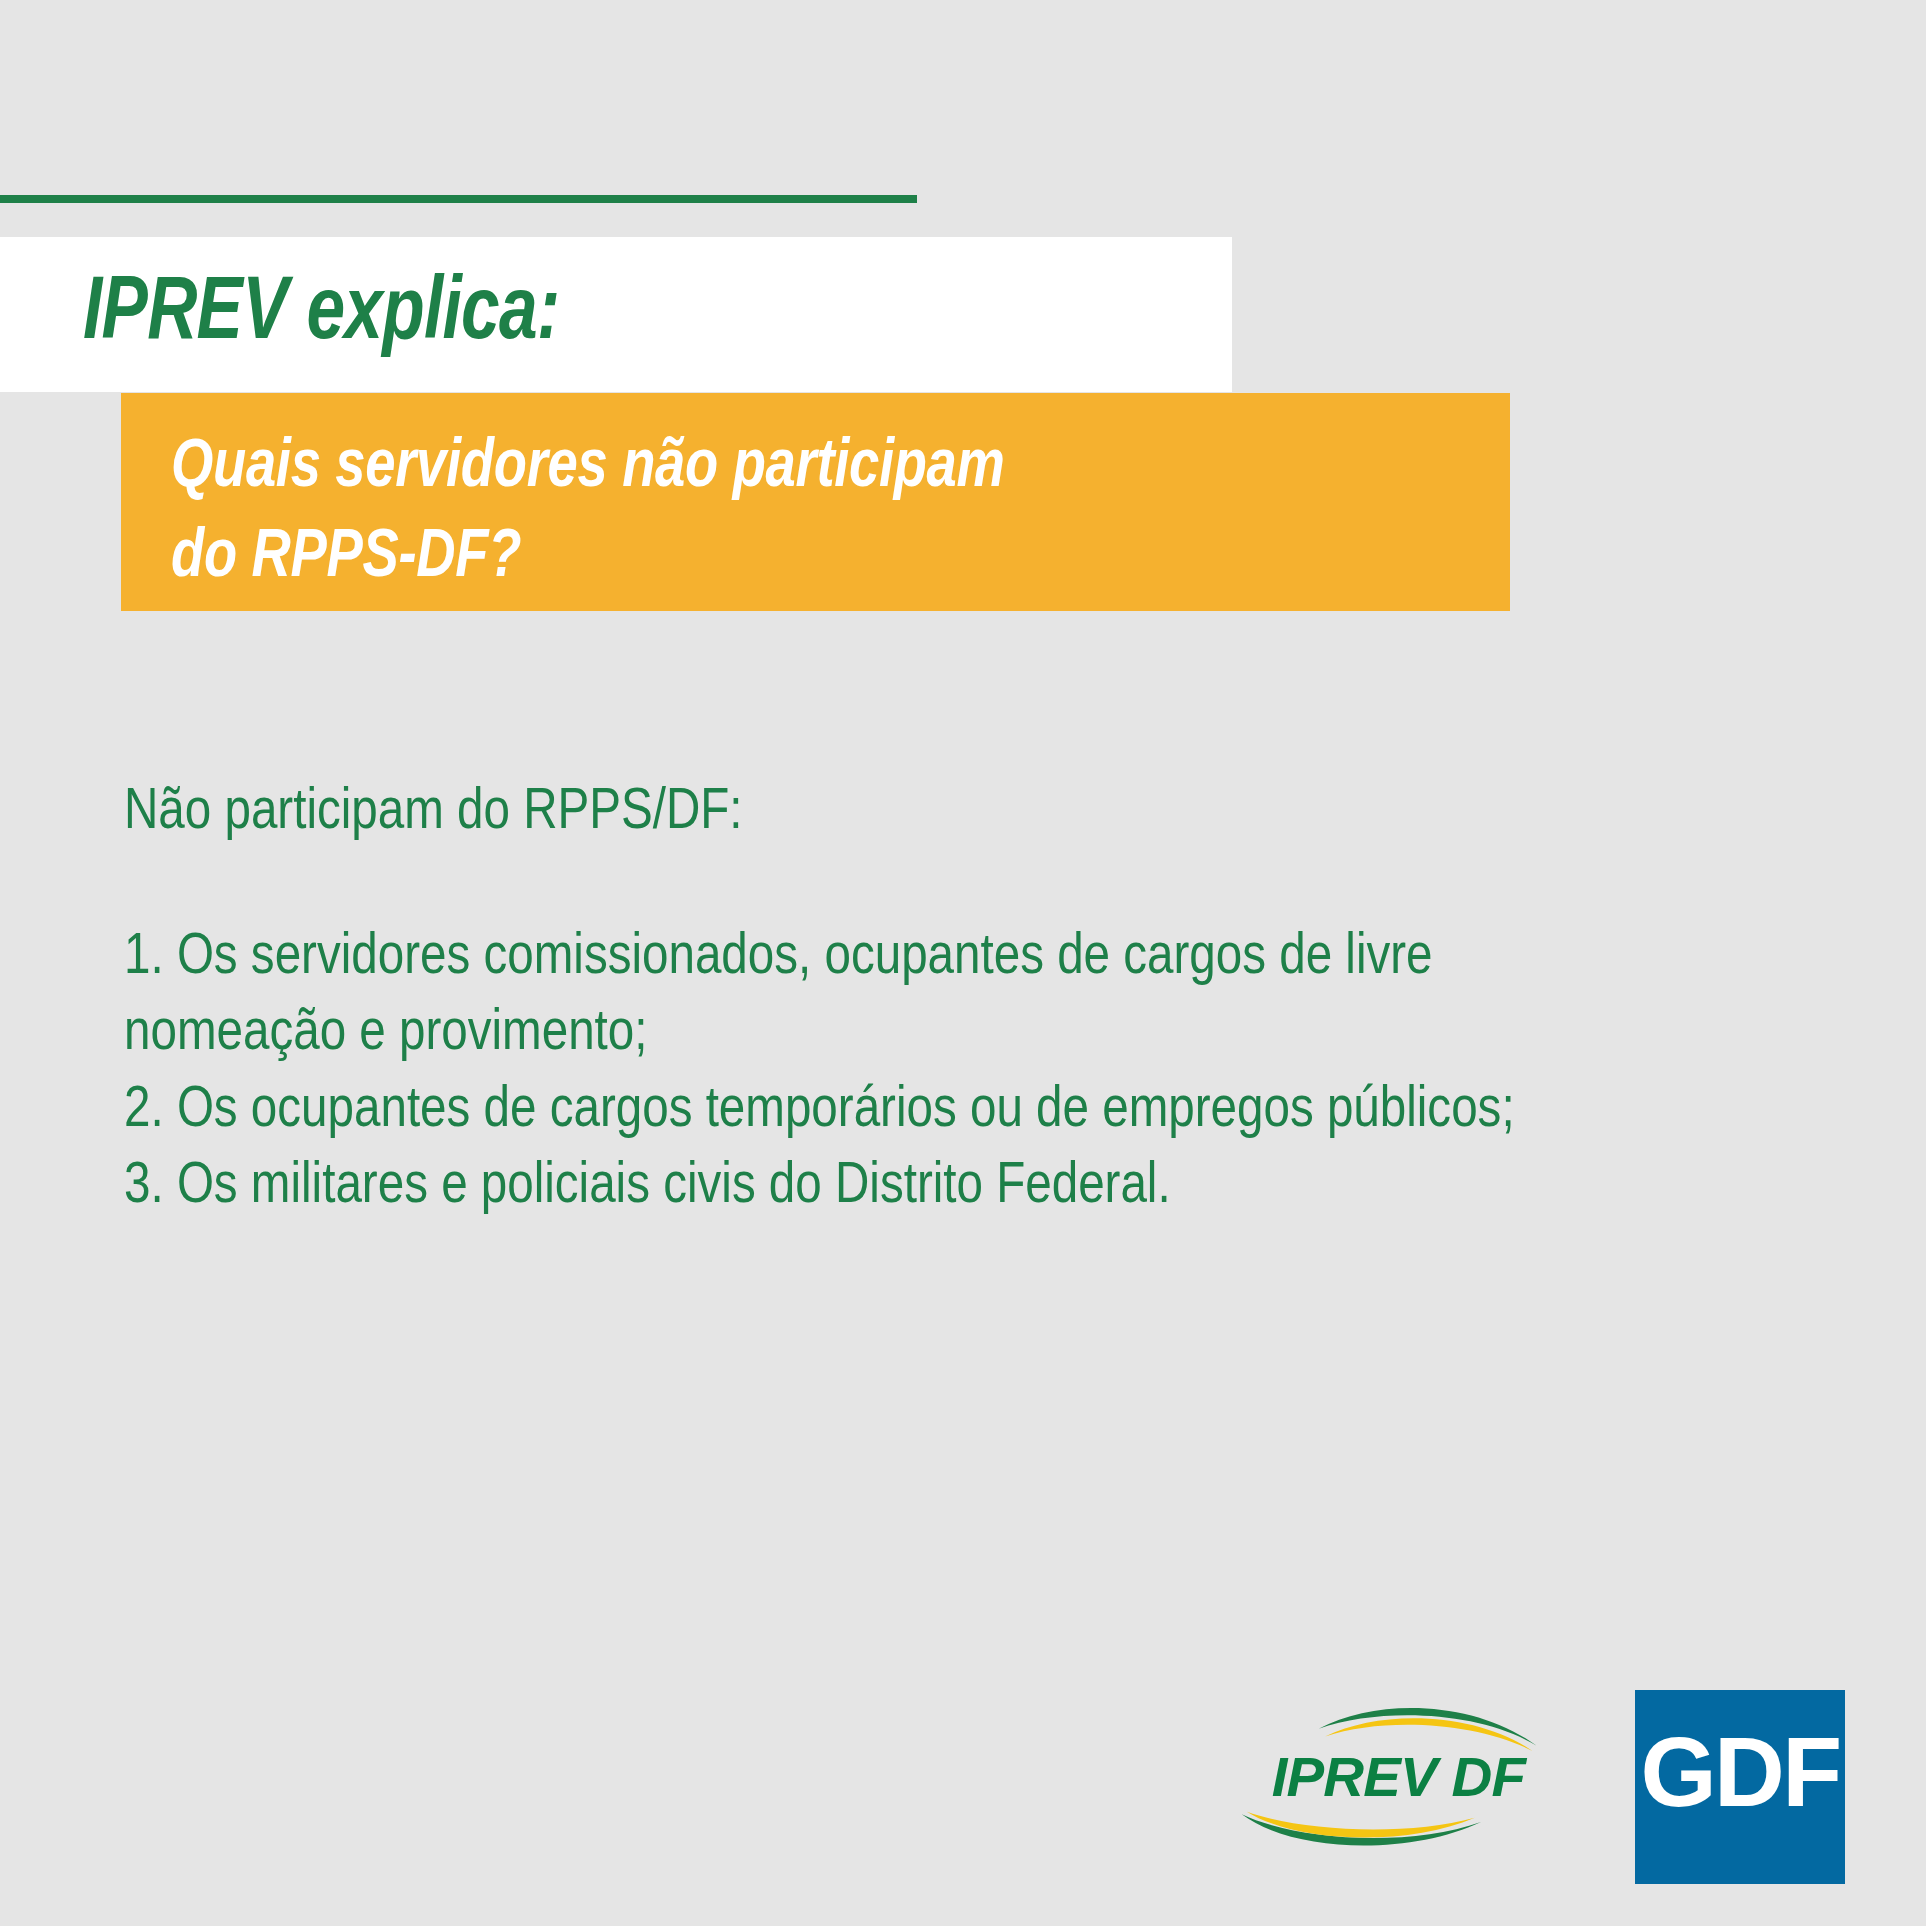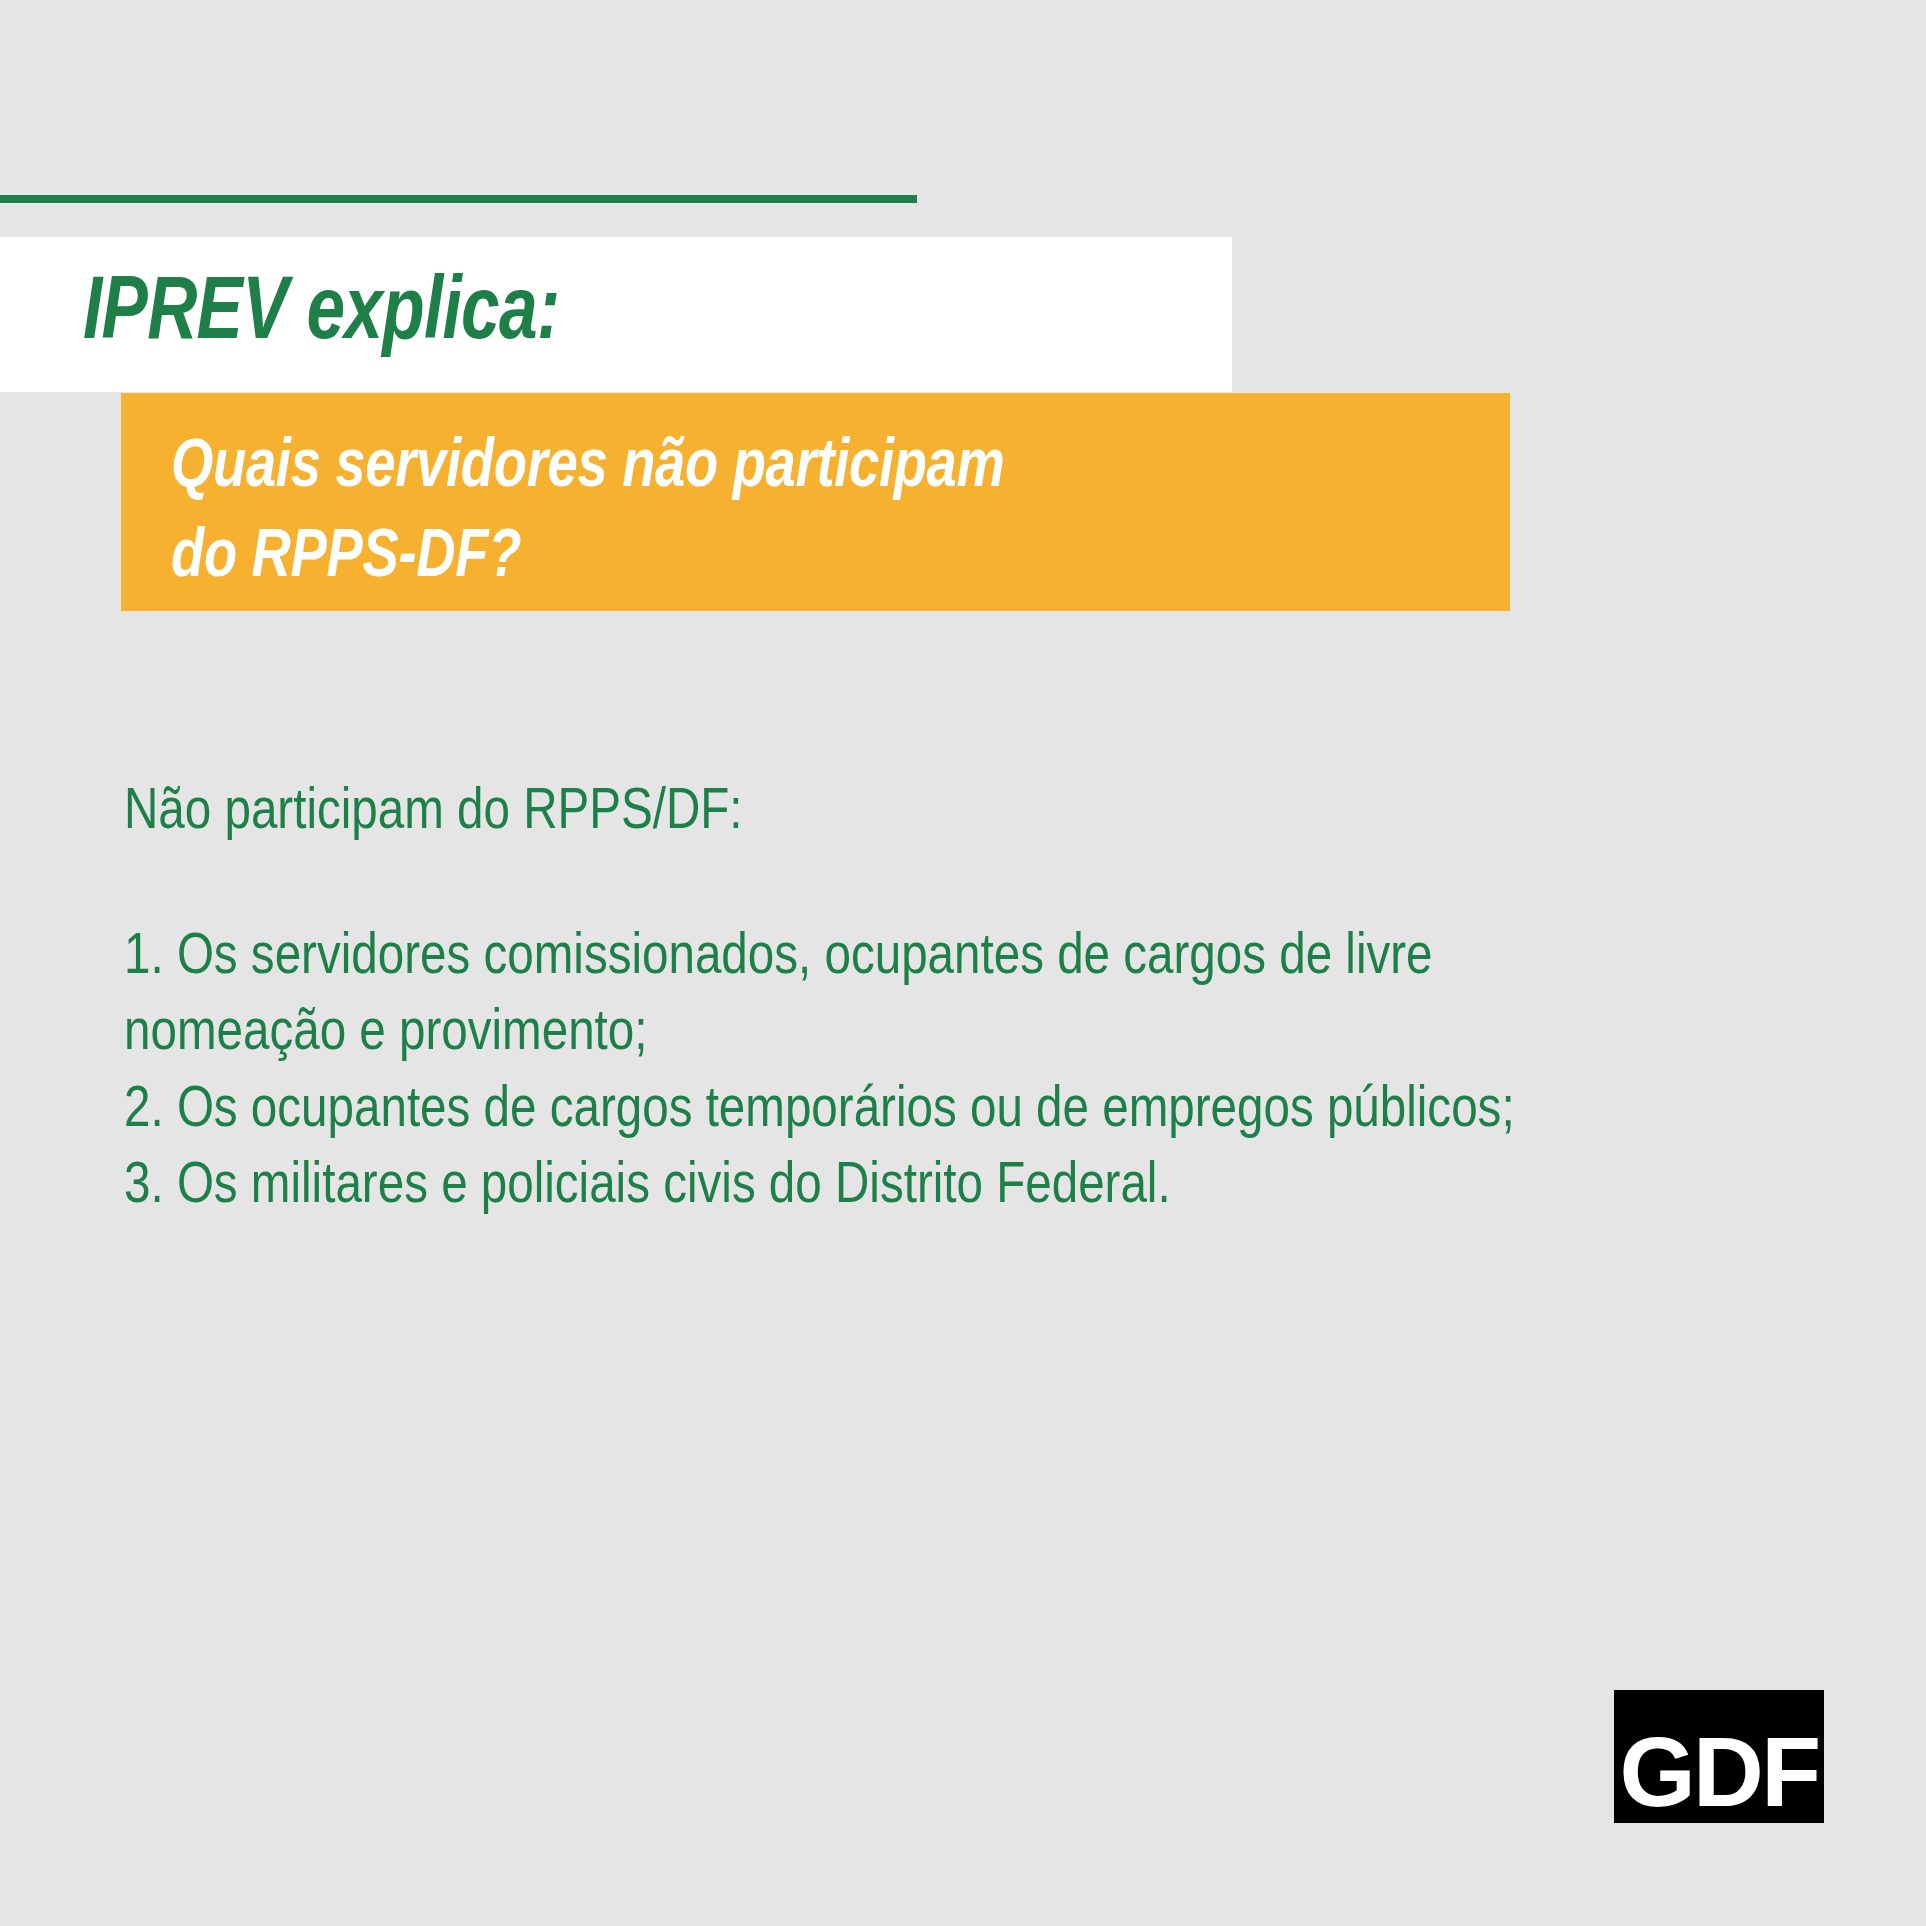--- a/index.html
+++ b/index.html
@@ -90,23 +90,23 @@
 
   .iprev-logo{
     position:absolute;
     left:0; top:0;
     width:360px; height:171px;
   }
   .iprev-logo svg{display:block;width:360px;height:171px;}
 
   .gdf-logo{
     position:absolute;
-    left:377px; top:4.3px;
-    width:210px; height:133px;
-    background:#000000;
+    left:398px; top:4.3px;
+    width:210px; height:194px;
+    background:#0369a1;
   }
   .gdf-text{
     position:absolute;
     left:0; top:0;
     width:210px; height:163px;
     display:flex;align-items:center;justify-content:center;
     font-family:"Liberation Sans",sans-serif;
     font-weight:bold;
     font-size:98px;
     letter-spacing:-2.6px;
@@ -134,19 +134,31 @@
   <span class="b-line">Não participam do RPPS/DF:</span>
   <span class="b-gap"></span>
   <span class="b-line">1. Os servidores comissionados, ocupantes de cargos de livre</span>
   <span class="b-line">nomeação e provimento;</span>
   <span class="b-line">2. Os ocupantes de cargos temporários ou de empregos públicos;</span>
   <span class="b-line">3. Os militares e policiais civis do Distrito Federal.</span>
 </div>
 
 <div class="footer-logos">
 
+  <div class="iprev-logo">
+    <svg viewBox="0 0 840 400" xmlns="http://www.w3.org/2000/svg">
+
+      <path d="M190 100 C 330 25, 560 35, 700 140 C 570 60, 340 48, 190 100 Z" fill="#1e8048"></path>
+      <path d="M205 118 C 340 52, 560 62, 690 152 C 560 85, 345 72, 205 118 Z" fill="#f5c513"></path>
+
+      <text x="80" y="258" font-family="'Liberation Sans',sans-serif" font-size="132" font-weight="bold" font-style="italic" letter-spacing="-2" fill="#0b8043">IPREV DF</text>
+
+      <path d="M10 300 C 130 390, 400 398, 570 318 C 400 378, 140 362, 10 300 Z" fill="#1e8048"></path>
+      <path d="M22 294 C 140 368, 395 376, 555 308 C 395 352, 150 340, 22 294 Z" fill="#f5c513"></path>
+    </svg>
+  </div>
 
   <div class="gdf-logo">
     <div class="gdf-text">GDF</div>
   </div>
 
 </div>
 
 
 </body></html>

